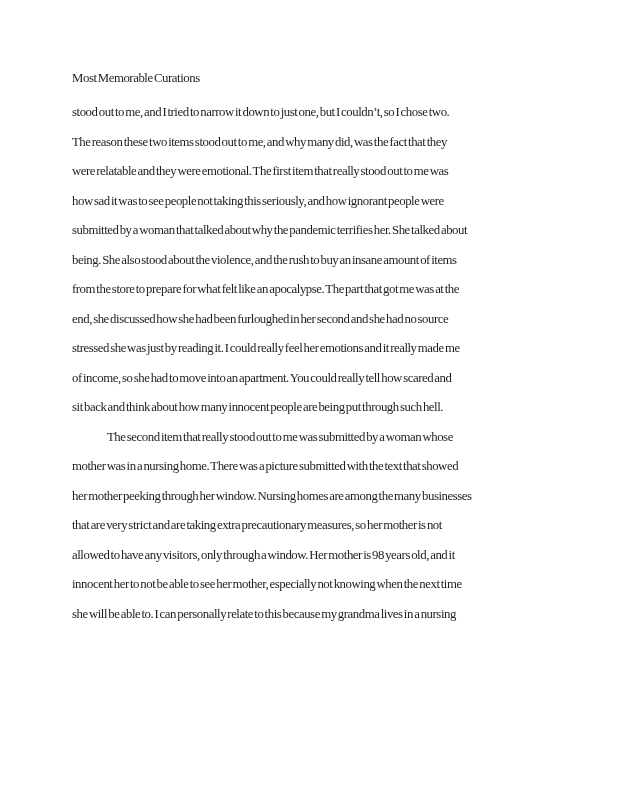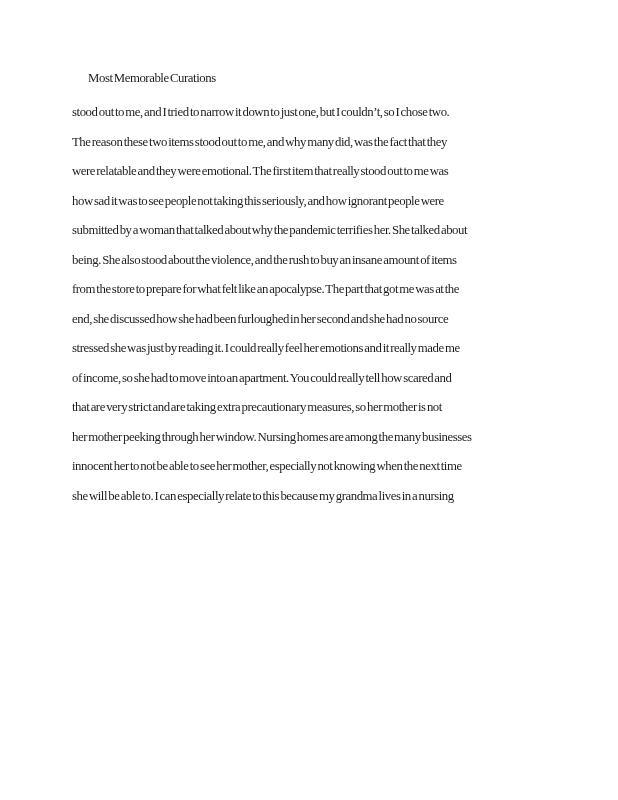--- a/index.html
+++ b/index.html
@@ -26,21 +26,20 @@
     font-family: "Liberation Serif", serif;
     font-size: 12.8px;
     font-weight: 400;
     letter-spacing: -0.45px;
     word-spacing: -1.5px;
     color: #1e1e1e;
     white-space: nowrap;
   }
   .title-line {
     margin-bottom: 4.5px;
-    margin-left: 16px;
   }
   .indent {
     padding-left: 35px;
   }
 </style>
 </head>
 <body>
 
 <div class="page">
   <div class="content">
@@ -49,19 +48,23 @@
         <div class="line">stood out to me, and I tried to narrow it down to just one, but I couldn’t, so I chose two.</div>
         <div class="line">The reason these two items stood out to me, and why many did, was the fact that they</div>
         <div class="line">were relatable and they were emotional. The first item that really stood out to me was</div>
         <div class="line">how sad it was to see people not taking this seriously, and how ignorant people were</div>
         <div class="line">submitted by a woman that talked about why the pandemic terrifies her. She talked about</div>
         <div class="line">being. She also stood about the violence, and the rush to buy an insane amount of items</div>
         <div class="line">from the store to prepare for what felt like an apocalypse. The part that got me was at the</div>
         <div class="line">end, she discussed how she had been furloughed in her second and she had no source</div>
         <div class="line">stressed she was just by reading it. I could really feel her emotions and it really made me</div>
         <div class="line">of income, so she had to move into an apartment. You could really tell how scared and</div>
+        <div class="line">sit back and think about how many innocent people are being put through such hell.</div>
+        <div class="line indent">The second item that really stood out to me was submitted by a woman whose</div>
+        <div class="line">mother was in a nursing home. There was a picture submitted with the text that showed</div>
+        <div class="line">her mother peeking through her window. Nursing homes are among the many businesses</div>
         <div class="line">that are very strict and are taking extra precautionary measures, so her mother is not</div>
-        <div class="line">her mother peeking through her window. Nursing homes are among the many businesses</div>
+        <div class="line">allowed to have any visitors, only through a window. Her mother is 98 years old, and it</div>
         <div class="line">innocent her to not be able to see her mother, especially not knowing when the next time</div>
-        <div class="line">she will be able to. I can especially relate to this because my grandma lives in a nursing</div>
+        <div class="line">she will be able to. I can personally relate to this because my grandma lives in a nursing</div>
       </div>
   </div>
 </div>
 
 </body></html>

